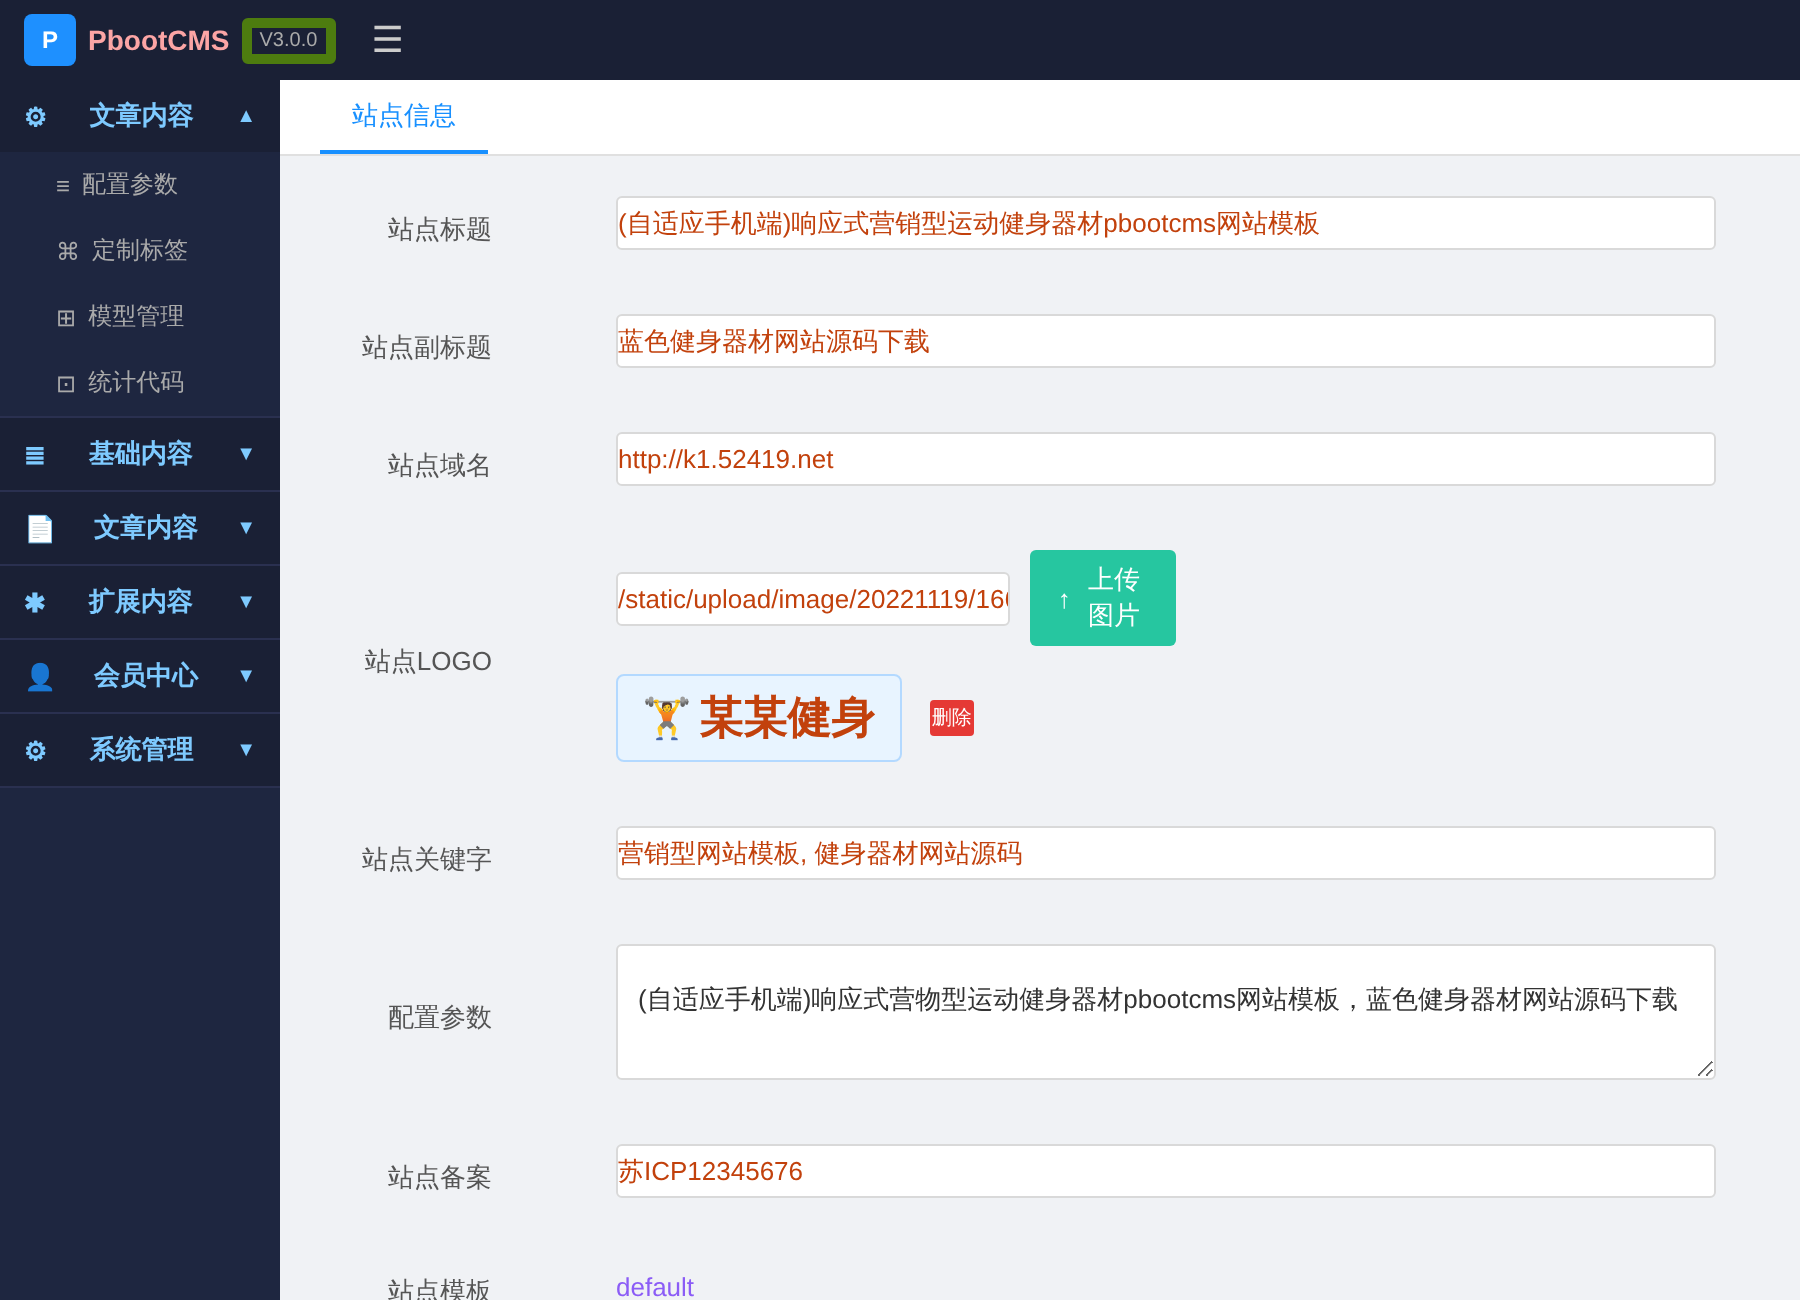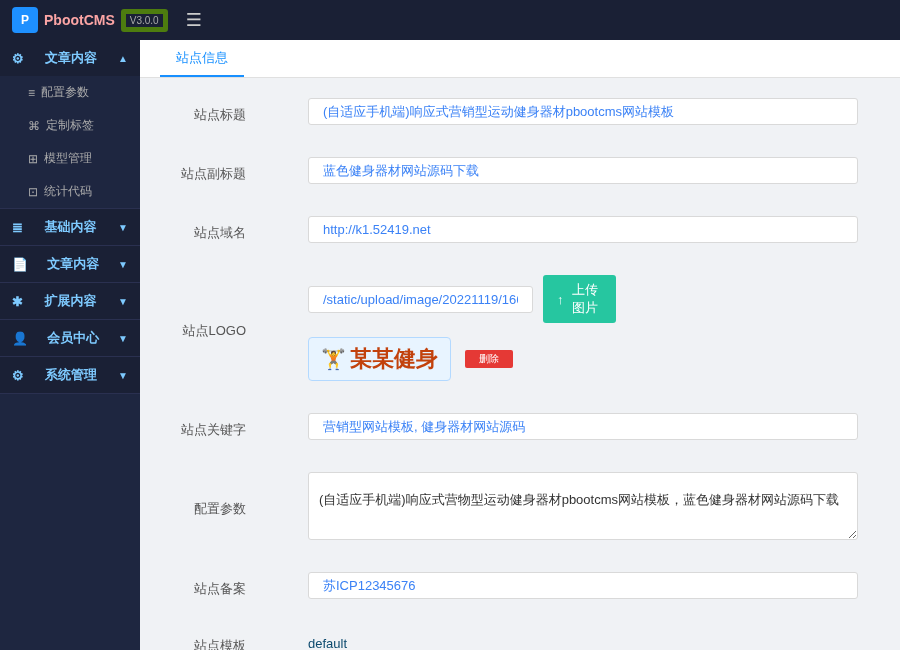--- a/index.html
+++ b/index.html
@@ -150,23 +150,23 @@
     .form-content {
       flex: 1;
       display: flex;
       align-items: center;
       gap: 10px;
       flex-wrap: wrap;
     }
     .form-input {
       border: 1px solid #d9d9d9;
       border-radius: 3px;
-      padding: 5px 14px;
-      font-size: 13px;
-      color: #3b82f6;
+      padding: 5px 0;
+      font-size: 13px;
+      color: #c2410c;
       background: #fff;
       outline: none;
       width: 100%;
       max-width: 550px;
     }
 
     .upload-btn {
       background: #26c6a0;
       color: #fff;
       border: none;
@@ -215,21 +215,21 @@
       outline: none;
       width: 100%;
       max-width: 550px;
       resize: vertical;
       min-height: 60px;
       font-family: inherit;
     }
     .form-textarea.placeholder { color: #bbb; }
 
     .template-link {
-      color: #0c4a6e;
+      color: #8b5cf6;
       text-decoration: none;
     }
 
     .divider {
       border: none;
       border-top: 1px solid #e8e8e8;
       margin: 10px 0;
     }
 
     
@@ -356,21 +356,21 @@
             <button class="upload-btn">
               <span>↑</span>
               <span>上传图片</span>
             </button>
           </div>
           <div class="logo-preview">
             <div class="logo-preview-img">
               <span class="logo-icon">🏋</span>
               <span class="logo-text">某某健身</span>
             </div>
-            <span style="background:#e53935;color:white;font-size:10px;border-radius:2px;padding:2px 14px;margin-left:4px;">删除</span>
+            <span style="background:#e53935;color:white;font-size:10px;border-radius:2px;padding:2px 1px;margin-left:4px;">删除</span>
           </div>
         </div>
       </div>
 
       <div class="form-row">
         <div class="form-label">站点关键字</div>
         <div class="form-content">
           <input type="text" class="form-input" value="营销型网站模板, 健身器材网站源码" style="">
         </div>
       </div>

